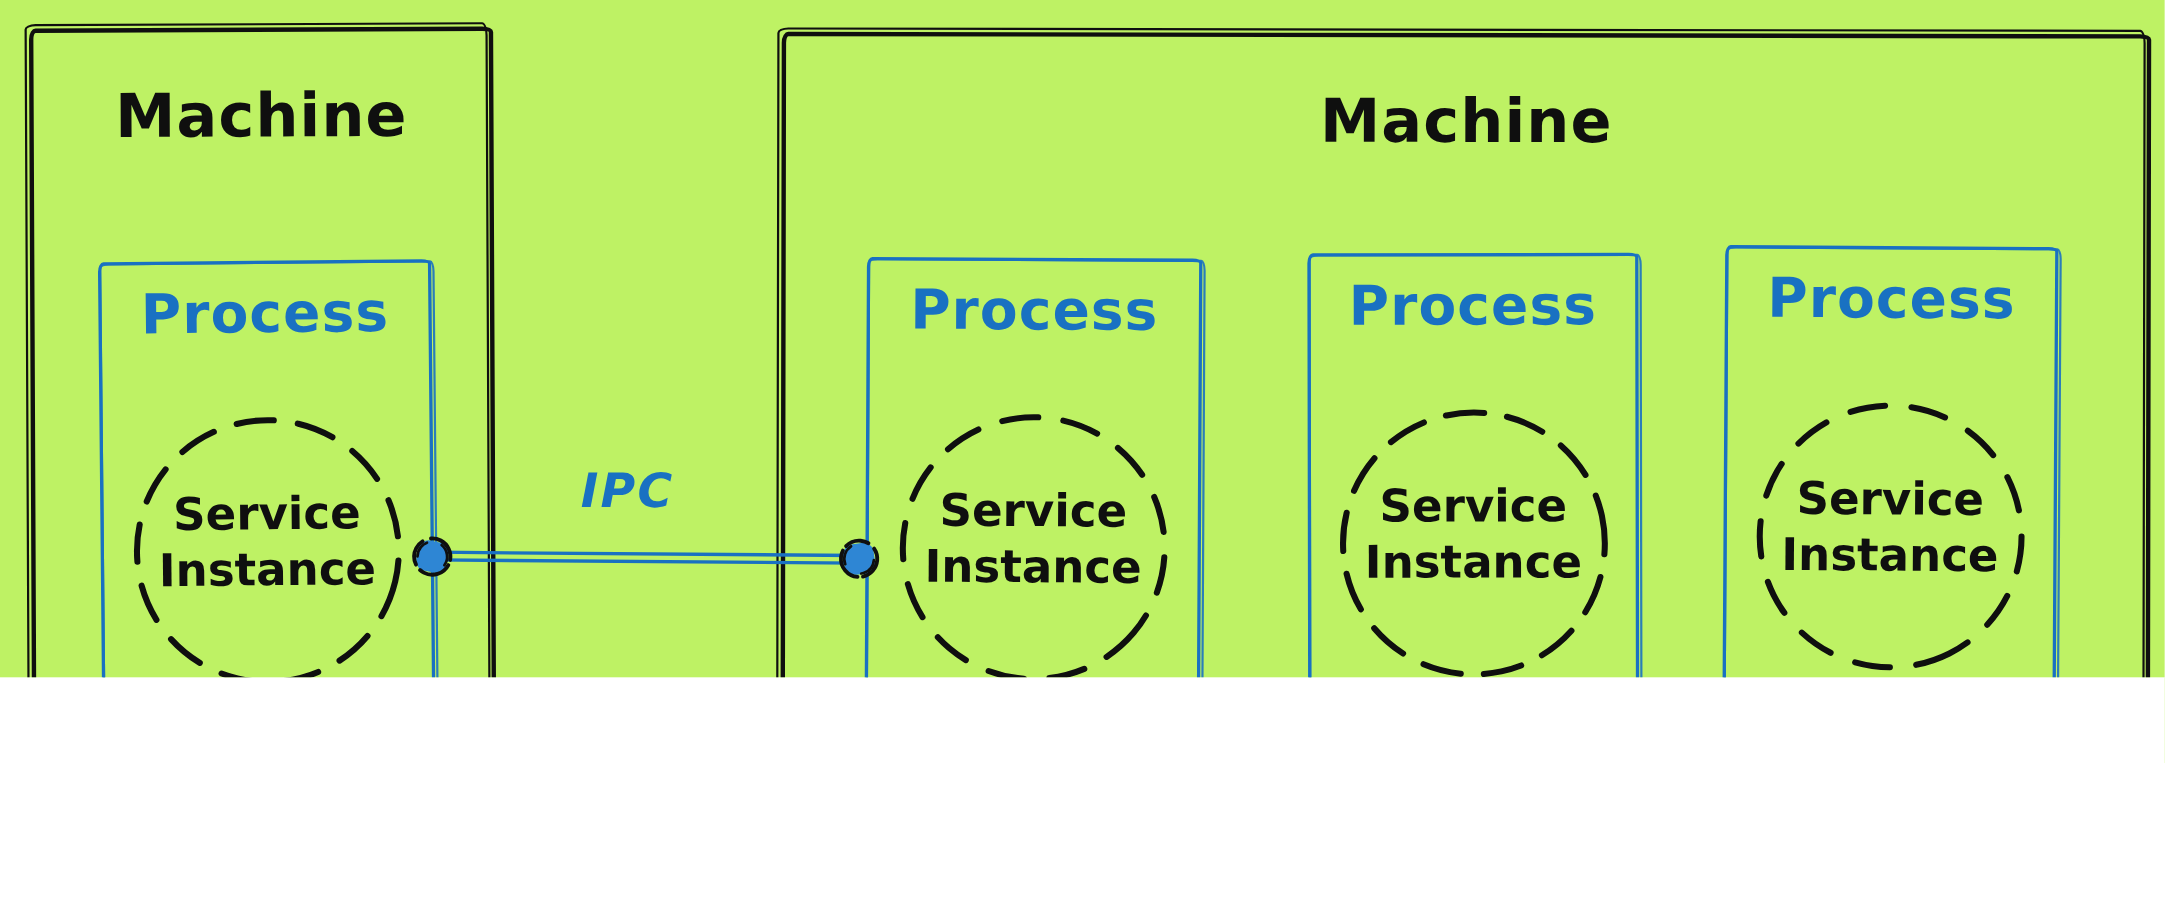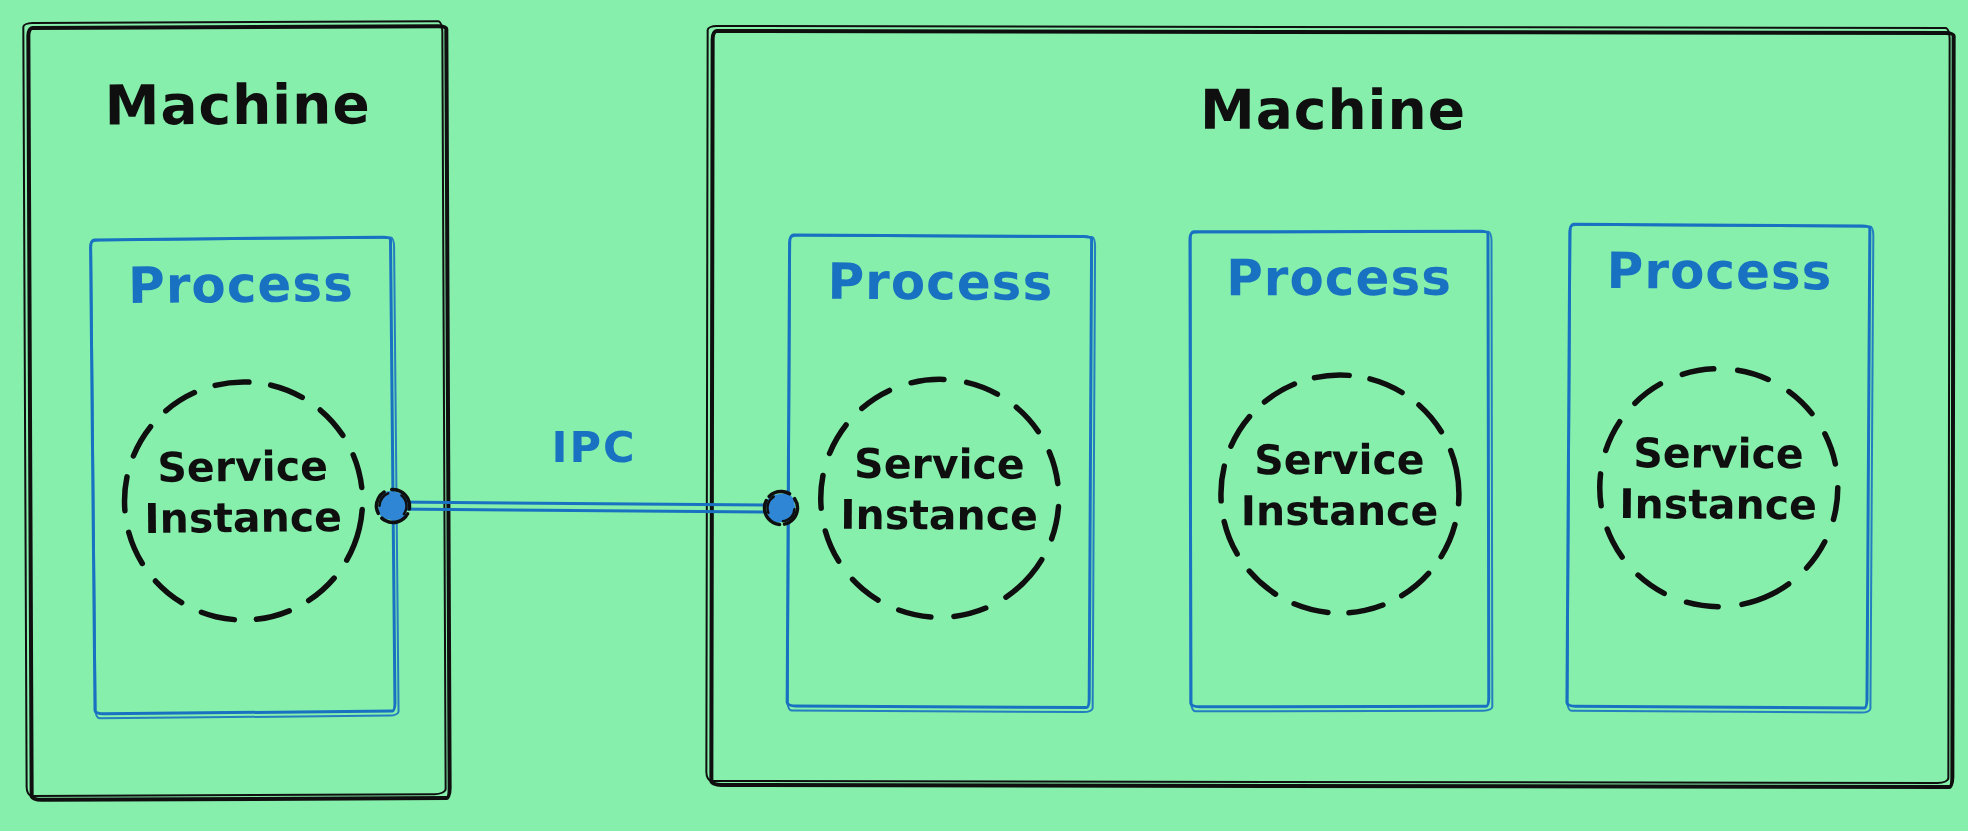--- a/index.html
+++ b/index.html
@@ -4,22 +4,22 @@
 <style>
   :root{
     --blue:#1971c2;
     --blue-fill:#2e86d4;
     --ink:#0f0f0f;
   }
   *{box-sizing:border-box;}
   html,body{margin:0;padding:0;background:#ffffff;}
   .canvas{
     position:relative;
-    width:1968px;height:831px;
-    background:#86efac;
+    width:1968px;height:616px;
+    background:#bef264;
     overflow:hidden;
     font-family:"DejaVu Sans","Liberation Sans",sans-serif;
     color:var(--ink);
   }
 
   
   .machine{
     position:absolute;
     border:4px solid var(--ink);
     border-radius:6px 10px 5px 12px / 10px 5px 12px 6px;
@@ -98,23 +98,24 @@
   .connector{
     position:absolute;
     left:368px;top:476px;
     width:448px;height:66px;
     z-index:6;
   }
   .ipc-label{
     position:absolute;
     left:528px;top:422px;
     width:132px;
-    text-align:center;
+    text-align:left;
     font-size:43px;
     font-weight:bold;
+    font-style:italic;
     letter-spacing:2px;
     color:var(--blue);
     z-index:7;
   }
 </style>
 </head>
 <body>
 
 <div class="canvas">
 

